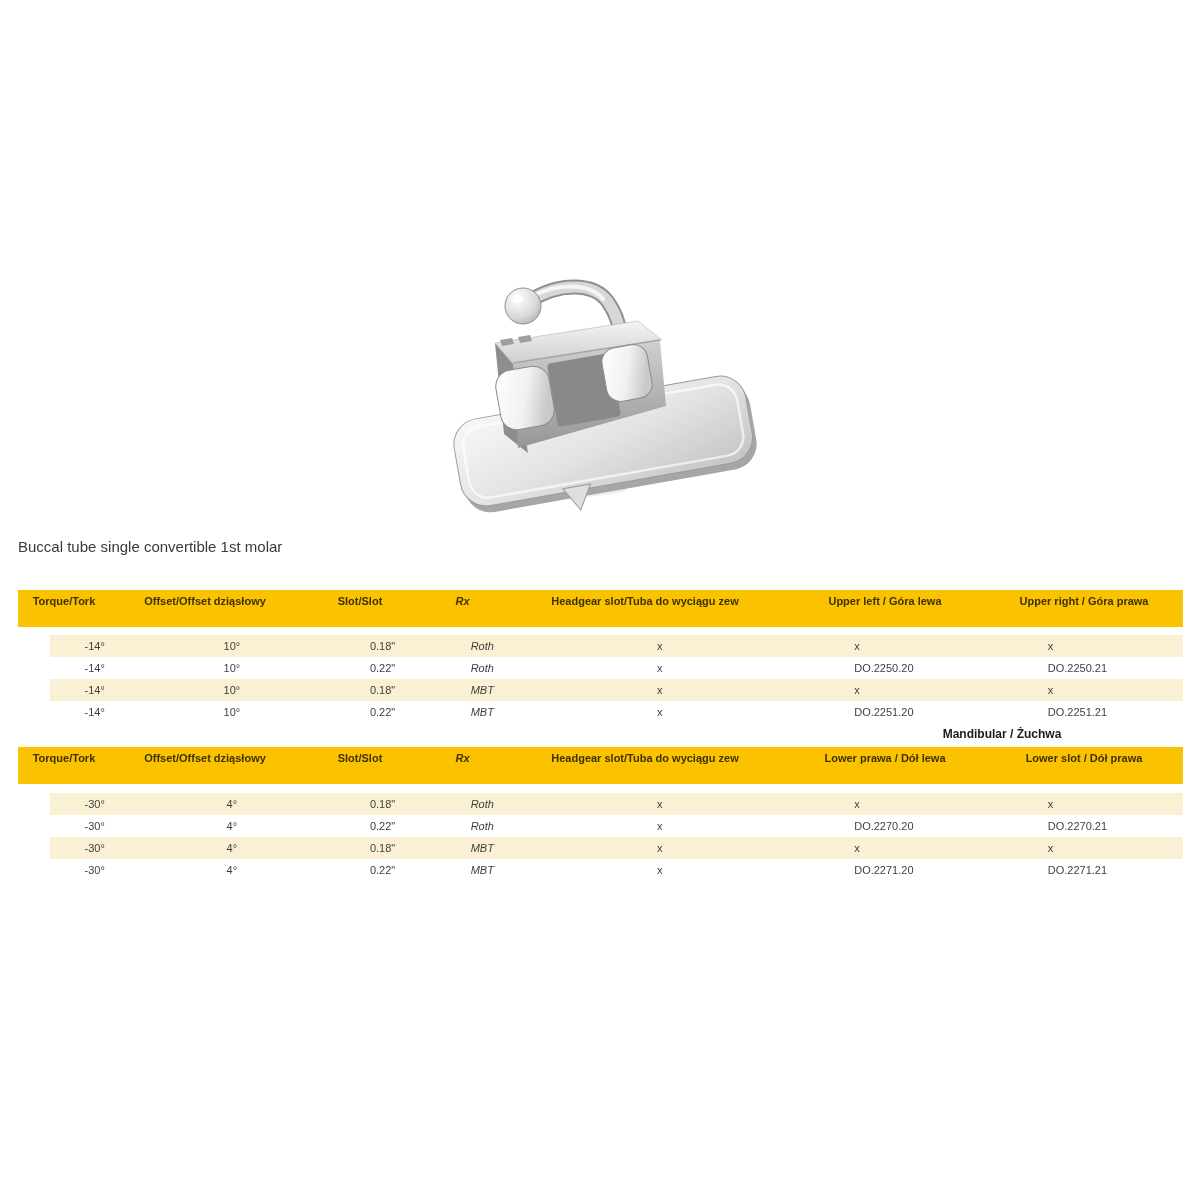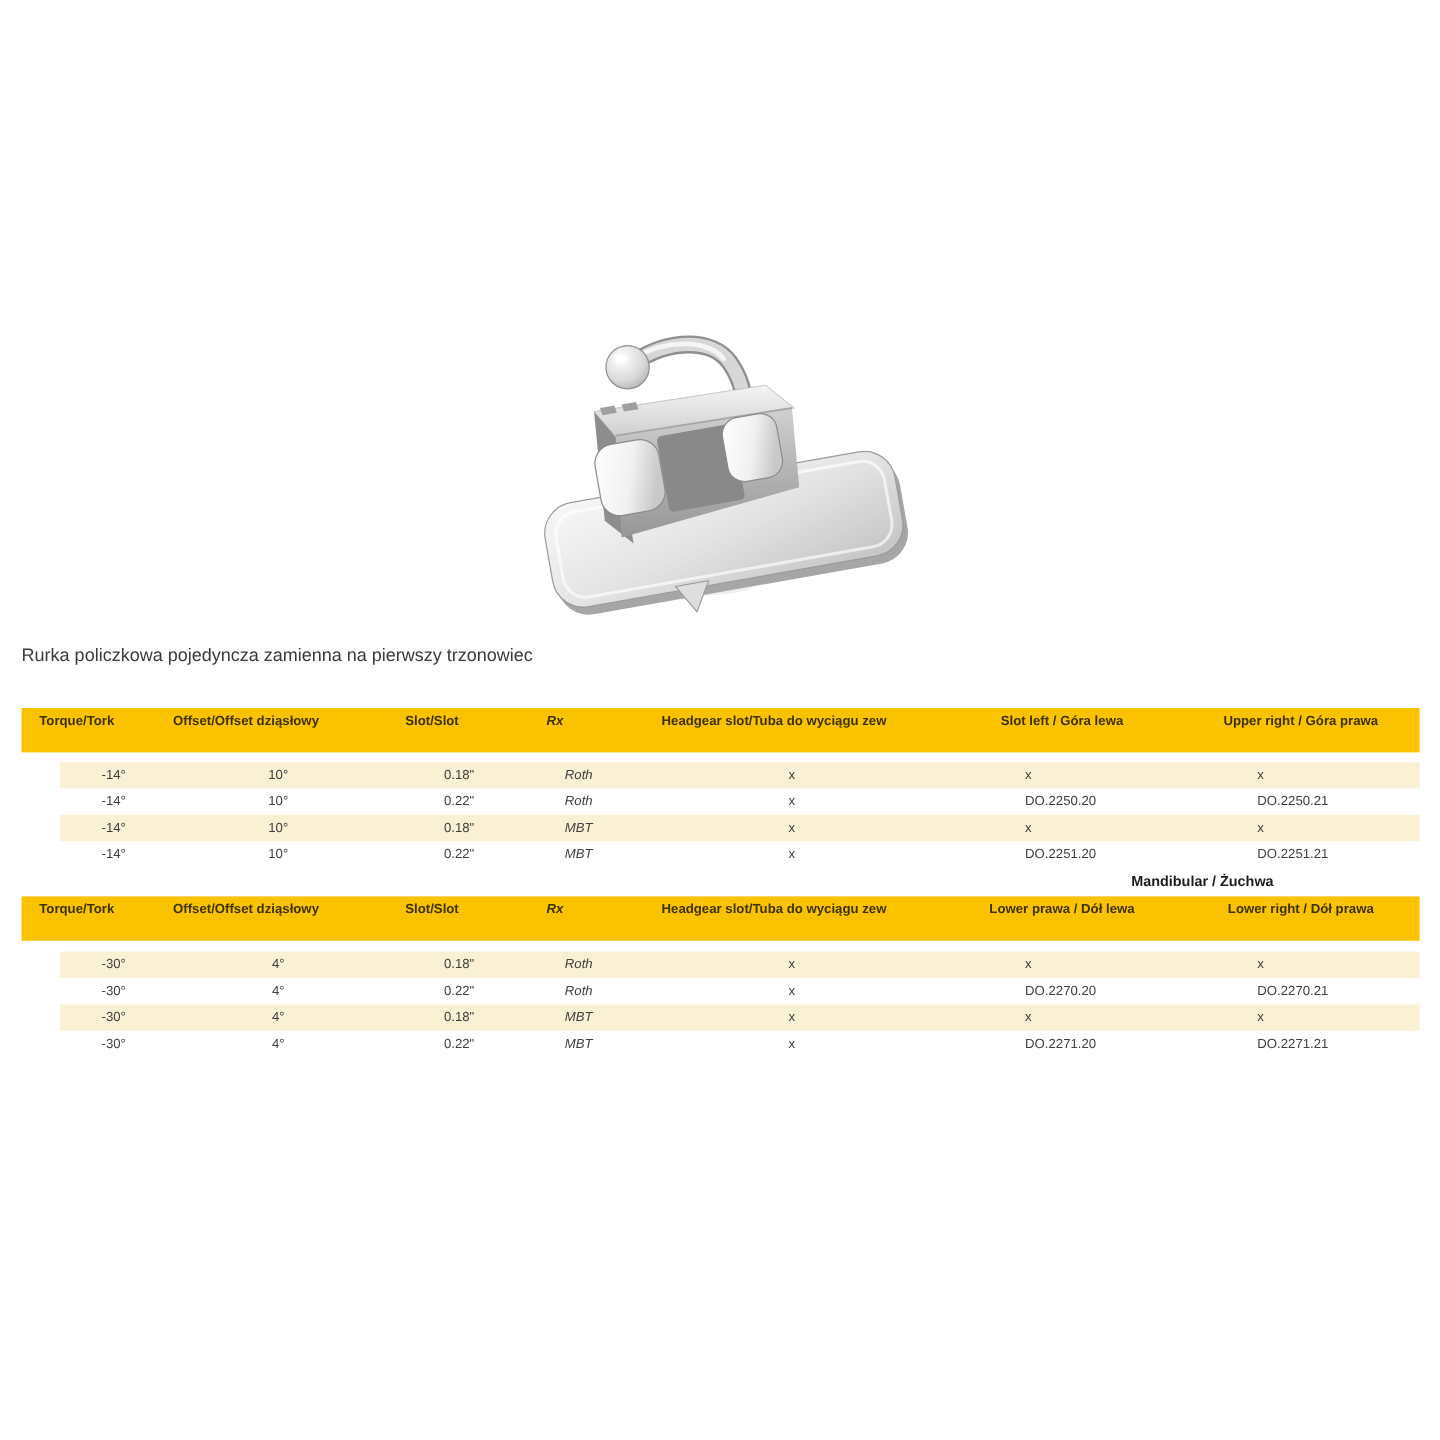--- a/index.html
+++ b/index.html
@@ -90,32 +90,32 @@
     <polygon points="85,107 232,84 238,150 90,192" fill="url(#gFront)"></polygon>
     <path d="M 85 107 L 232 84" stroke="#a6a6a6" stroke-width="1.5" fill="none"></path>
     <rect x="124" y="102" width="64" height="64" rx="4" transform="rotate(-10 156 134)" fill="#898989"></rect>
     <rect x="70" y="112" width="54" height="60" rx="16" transform="rotate(-10 97 142)" fill="url(#gTube)" stroke="#8a8a8a" stroke-width="1"></rect>
     <rect x="176" y="90" width="46" height="54" rx="14" transform="rotate(-10 199 117)" fill="url(#gTube)" stroke="#8a8a8a" stroke-width="1"></rect>
     <polygon points="72,84 84,82 86,88 74,90" fill="#9f9f9f"></polygon>
     <polygon points="90,81 102,79 104,85 92,87" fill="#9f9f9f"></polygon>
   </svg>
 
   <div id="titles">
-    <div>Rurka policzkowa pojedyncza zamienna na pierwszy trzonowiec</div>
+    <div>Buccal tube single convertible 1st molar</div>
   </div>
 
   <div class="section-label" id="label-max">Maxillary / Szczęka</div>
 
   <div class="tbl-header" id="header-max">
     <div class="cell c1">Torque/Tork</div>
     <div class="cell c2">Offset/Offset dziąsłowy</div>
     <div class="cell c3">Slot/Slot</div>
     <div class="cell c4">Rx</div>
     <div class="cell c5">Headgear slot/Tuba do wyciągu zew</div>
-    <div class="cell c6">Slot left / Góra lewa</div>
+    <div class="cell c6">Upper left / Góra lewa</div>
     <div class="cell c7">Upper right / Góra prawa</div>
   </div>
 
   <div class="rows" id="rows-max">
     <div class="row alt">
       <div class="cell c1">-14°</div>
       <div class="cell c2">10°</div>
       <div class="cell c3">0.18"</div>
       <div class="cell c4">Roth</div>
       <div class="cell c5">x</div>
@@ -153,21 +153,21 @@
 
   <div class="section-label" id="label-man">Mandibular / Żuchwa</div>
 
   <div class="tbl-header" id="header-man">
     <div class="cell c1">Torque/Tork</div>
     <div class="cell c2">Offset/Offset dziąsłowy</div>
     <div class="cell c3">Slot/Slot</div>
     <div class="cell c4">Rx</div>
     <div class="cell c5">Headgear slot/Tuba do wyciągu zew</div>
     <div class="cell c6">Lower prawa / Dół lewa</div>
-    <div class="cell c7">Lower right / Dół prawa</div>
+    <div class="cell c7">Lower slot / Dół prawa</div>
   </div>
 
   <div class="rows" id="rows-man">
     <div class="row alt">
       <div class="cell c1">-30°</div>
       <div class="cell c2">4°</div>
       <div class="cell c3">0.18"</div>
       <div class="cell c4">Roth</div>
       <div class="cell c5">x</div>
       <div class="cell c6"><span class="codebox">x</span></div>

